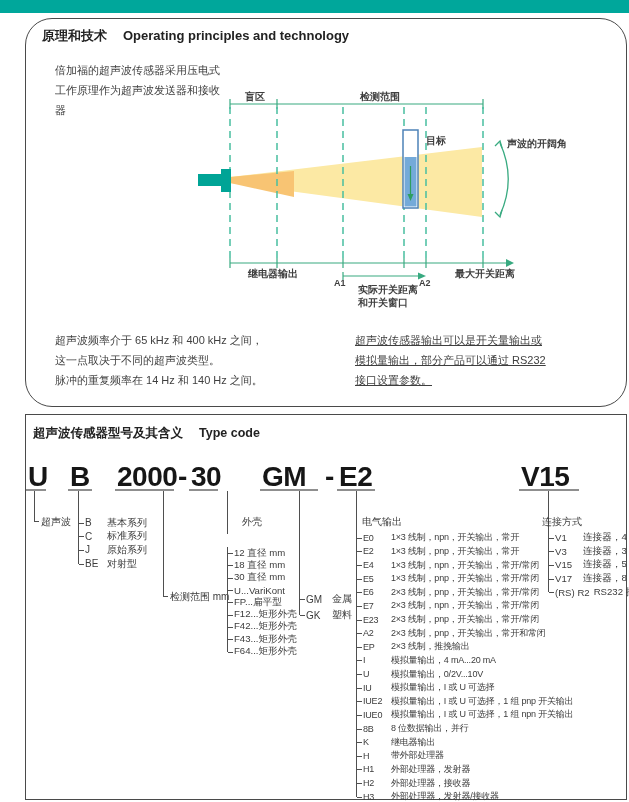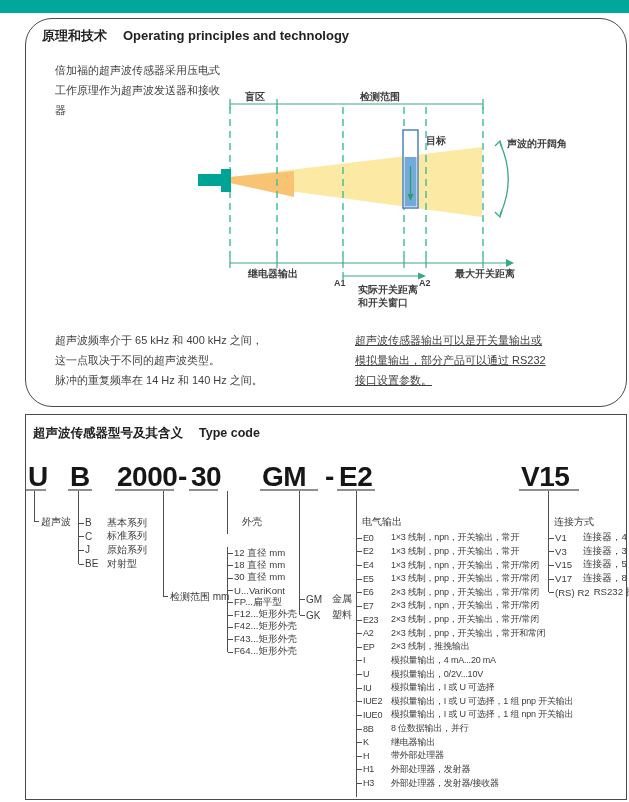--- a/index.html
+++ b/index.html
@@ -275,27 +275,31 @@
       </div>
       <div class="trow">
         <span class="code-cell">H</span>
         <span class="desc-cell">带外部处理器</span>
       </div>
       <div class="trow">
         <span class="code-cell">H1</span>
         <span class="desc-cell">外部处理器，发射器</span>
       </div>
       <div class="trow">
+        <span class="code-cell">H2</span>
+        <span class="desc-cell">外部处理器，接收器</span>
+      </div>
+      <div class="trow">
         <span class="code-cell">H3</span>
         <span class="desc-cell">外部处理器，发射器/接收器</span>
       </div>
     </div>
 
   <div class="vline" style="left:522px;top:76px;height:40px;"></div>
-  <div class="thead" style="left:528px;top:100px;">连接方式</div>
+  <div class="thead" style="left:516px;top:100px;">连接方式</div>
   <div class="tlist" id="connection-list" style="left:522px;top:116px;height:61.2px;">
 
   <div class="trow">
         <span class="code-cell">V1</span>
         <span class="desc-cell">连接器，4 针</span>
       </div>
       <div class="trow">
         <span class="code-cell">V3</span>
         <span class="desc-cell">连接器，3 针</span>
       </div>

